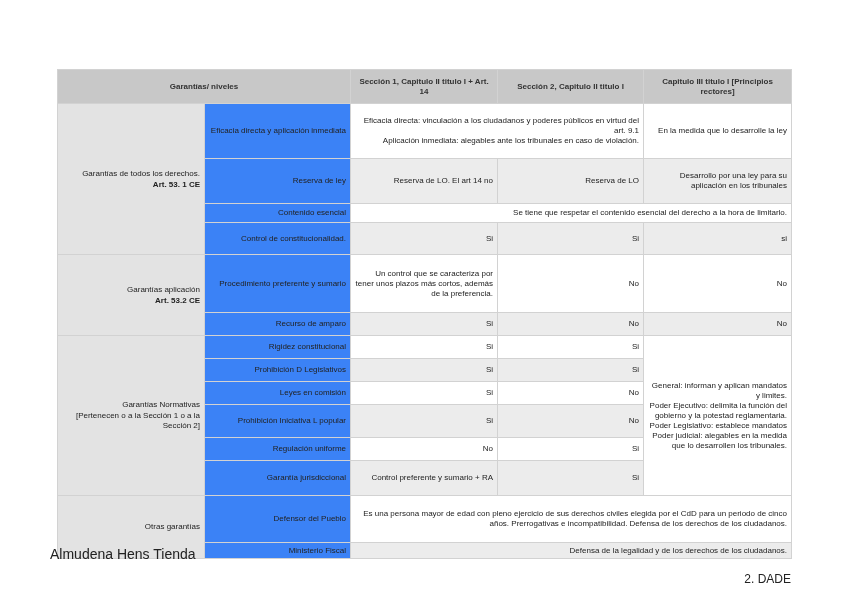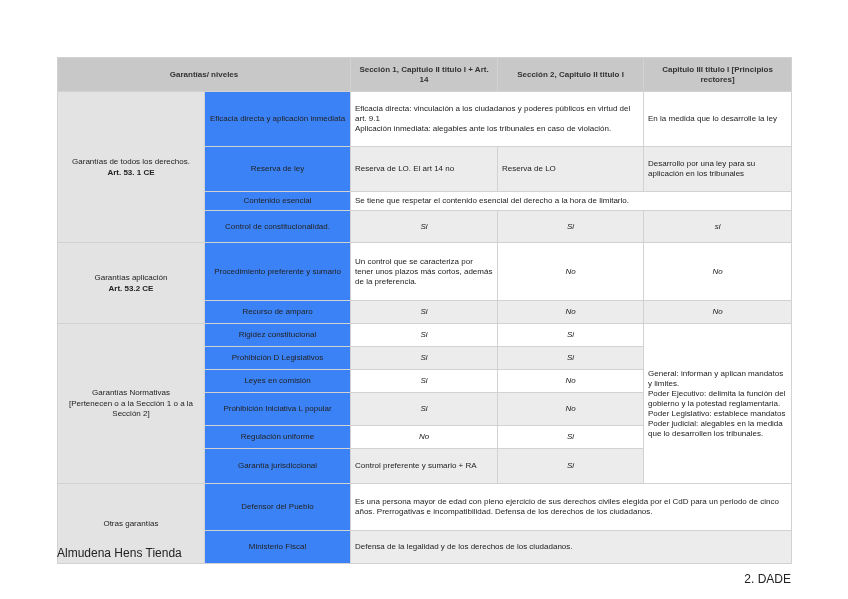--- a/index.html
+++ b/index.html
@@ -1,40 +1,41 @@
 <!DOCTYPE html>
 <html><head>
 <meta charset="utf-8">
 <style>
   html, body { margin: 0; padding: 0; background: #ffffff; }
   body { width: 848px; height: 599px; position: relative; overflow: hidden;
          font-family: "Liberation Sans", sans-serif; color: #222; }
   table.grid {
-    position: absolute; left: 57px; top: 57px; width: 734px;
+    position: absolute; left: 57px; top: 69px; width: 734px;
     border-collapse: collapse; table-layout: fixed;
     font-size: 8px; line-height: 10px;
   }
   table.grid td, table.grid th {
     border: 1px solid #d2d2d2; padding: 2px 4px; vertical-align: middle;
     font-weight: normal;
+    text-align: right;
   }
   table.grid th {
     background: #c8c8c8; text-align: center; font-weight: bold; color: #333;
     height: 29px;
   }
   td.group { background: #e3e3e3; text-align: center; color: #222; }
   td.group .sub { display: block; margin-top: 1px; }
   td.label { background: #3b82f6; text-align: center; color: #222; border-right: 2px solid #bdbdbd; }
-  td.val { text-align: center; font-style: italic; }
+  td.val { text-align: center; }
   td.txt { text-align: left; }
   tr.w td.val, tr.w td.txt, tr.w td.span { background: #ffffff; }
   tr.g td.val, tr.g td.txt, tr.g td.span { background: #ececec; }
   td.side { background: #ffffff; text-align: left; }
   .b { font-weight: bold; }
-  .footer-left { position: absolute; left: 57px; top: 546px; font-size: 12px; color: #222; }
+  .footer-left { position: absolute; left: 50px; top: 546px; font-size: 14px; color: #222; }
   .footer-right { position: absolute; right: 57px; top: 572px; font-size: 12px; color: #222; }
 </style>
 </head>
 <body>
 
 <table class="grid">
   <colgroup>
     <col style="width:147px">
       <col style="width:146px">
       <col style="width:147px">
@@ -132,21 +133,21 @@
     <td class="val">Si</td>
   </tr>
 
   <tr class="w" style="height:47px">
     <td class="group b" rowspan="2">
       <span>Otras garantías</span>
     </td>
     <td class="label">Defensor del Pueblo</td>
     <td class="txt span" colspan="3">Es una persona mayor de edad con pleno ejercicio de sus derechos civiles elegida por el CdD para un periodo de cinco años. Prerrogativas e incompatibilidad. Defensa de los derechos de los ciudadanos.</td>
   </tr>
-  <tr class="g" style="height:33px">
+  <tr class="g" style="height:16px">
     <td class="label">Ministerio Fiscal</td>
     <td class="txt span" colspan="3">Defensa de la legalidad y de los derechos de los ciudadanos.</td>
   </tr>
 </tbody>
   </table>
 
 <div class="footer-left">Almudena Hens Tienda</div>
 <div class="footer-right">2. DADE</div>
 
 </body></html>

